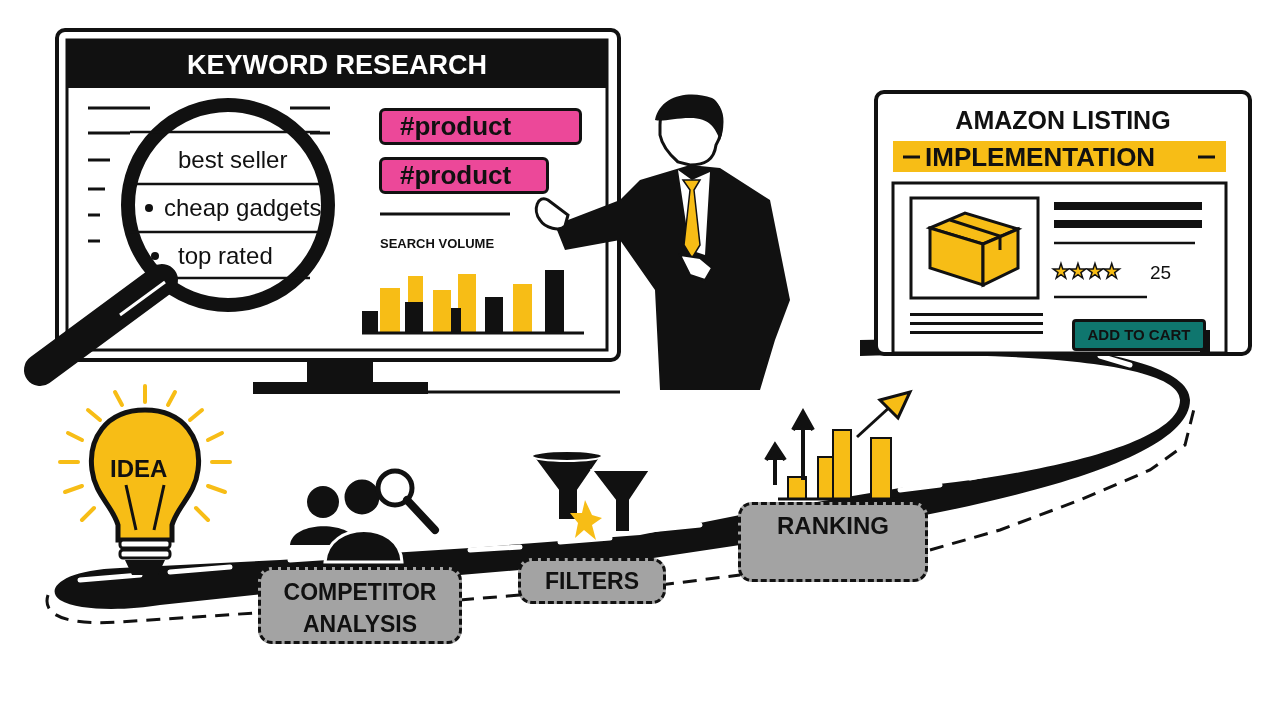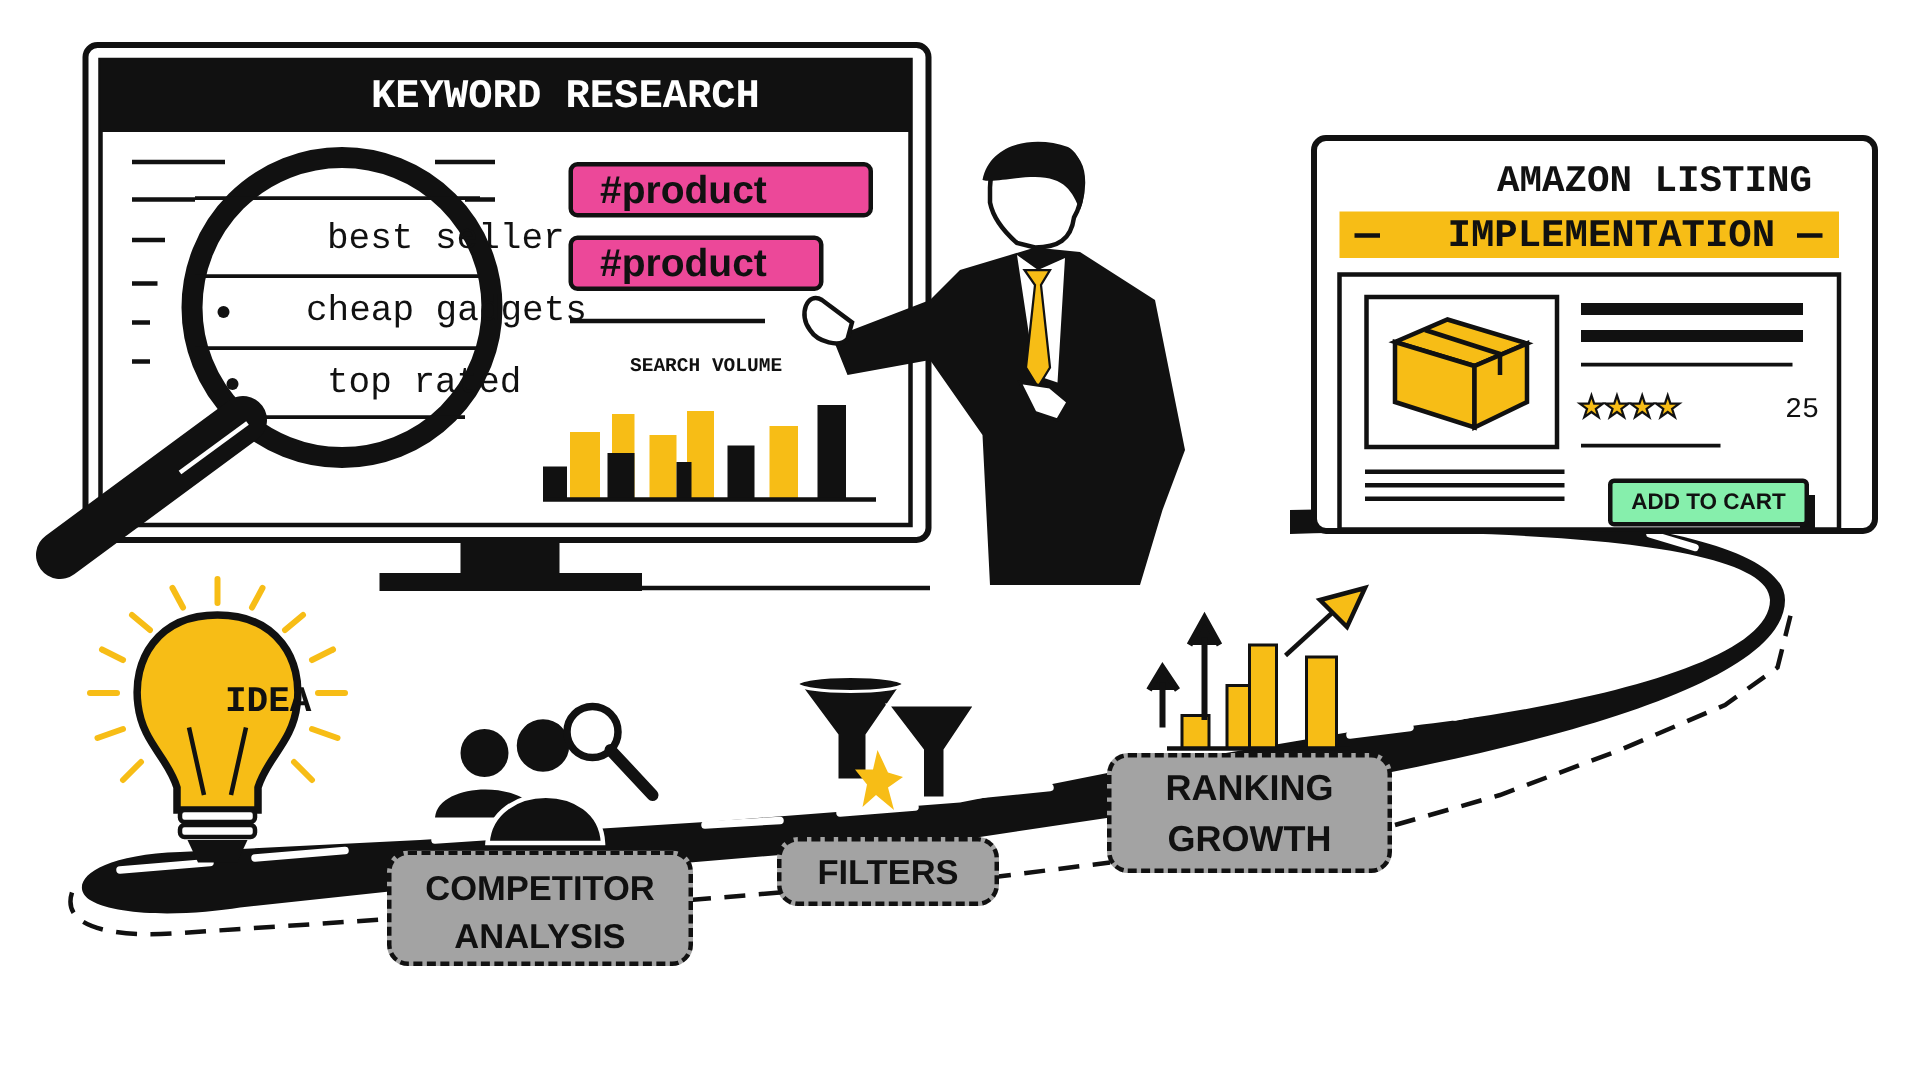--- a/index.html
+++ b/index.html
@@ -1,19 +1,19 @@
 <!DOCTYPE html>
 <html><head>
   <meta charset="utf-8">
   <style>
     html, body { margin: 0; padding: 0; background: #ffffff; }
     body { width: 1280px; height: 720px; position: relative; overflow: hidden; font-family: "Liberation Sans", "DejaVu Sans", sans-serif; }
     .abs { position: absolute; }
     svg { position: absolute; left: 0; top: 0; }
-    .lbl { position: absolute; font-family: Liberation Mono, monospace; font-weight: bold; color: #111; white-space: nowrap; padding-left: 40px; }
+    .lbl { position: absolute; font-family: Liberation Sans, sans-serif; font-weight: bold; color: #111; white-space: nowrap; }
     .tag { position: absolute; background: #ec4899; border: 3px solid #111; border-radius: 6px; font-weight: bold; font-size: 26px; color: #111; padding-left: 18px; box-sizing: border-box; line-height: 30px; }
     .dashbox { position: absolute; border: 3px dashed #111; border-radius: 14px; background: #a3a3a3; text-align: center; font-weight: bold; color: #111; box-sizing: border-box; }
   </style>
 </head>
 <body>
 
 <svg width="1280" height="720" viewBox="0 0 1280 720">
 
   <g>
     <path d="M860,356 C1000,352 1180,360 1180,400 C1180,450 1000,480 900,488 L740,515 L640,535 L470,548 L280,560 L120,568 C60,570 45,590 60,600 C80,612 130,610 160,605 L300,590 L460,575 L640,560 L740,545 L900,520 C1060,490 1190,450 1190,400 C1190,355 1030,335 860,340 Z" fill="#111"></path>
@@ -169,31 +169,30 @@
 <div class="lbl" style="left:380px; top:236px; font-size:13px;">SEARCH VOLUME</div>
 
 <div class="lbl" style="left:876px; top:106px; width:374px; text-align:center; font-size:25px;">AMAZON LISTING</div>
 <div class="lbl" style="left:893px; top:142px; width:378px; font-size:26px; line-height:30px;margin-left:32px;">IMPLEMENTATION</div>
 
 <div class="abs" style="left:1052px; top:259px; font-size:20px; color:#f7bd16; -webkit-text-stroke:1.5px #111; letter-spacing:-1px;">
   <span>★</span><span>★</span><span>★</span><span>★</span>
 </div>
 <div class="lbl" style="left:1150px; top:262px; font-size:19px; font-weight:normal;">25</div>
 
-<div class="abs" style="left:1072px; top:319px; width:134px; height:32px; background:#86efac; border:3px solid #111; border-radius:4px; box-sizing:border-box; text-align:center; line-height:26px;">
+<div class="abs" style="left:1072px; top:319px; width:134px; height:32px; background:#0f766e; border:3px solid #111; border-radius:4px; box-sizing:border-box; text-align:center; line-height:26px;">
   <span style="font-weight:bold; font-size:15px; color:#111;">ADD TO CART</span>
 </div>
 
 <div class="lbl" style="left:110px; top:455px; font-size:24px;text-align:center;">IDEA</div>
 
 <div class="dashbox" style="left:258px; top:567px; width:204px; height:77px; font-size:23px; line-height:32px; padding-top:6px;">
   <div>COMPETITOR</div>
   <div>ANALYSIS</div>
 </div>
 
 <div class="dashbox" style="left:518px; top:558px; width:148px; height:46px; font-size:23px; line-height:40px;">
   <span>FILTERS</span>
 </div>
 
 <div class="dashbox" style="left:738px; top:502px; width:190px; height:80px; font-size:24px; line-height:34px; padding-top:4px;">
   <div>RANKING</div>
-  <div>GROWTH</div>
 </div>
 
 </body></html>

